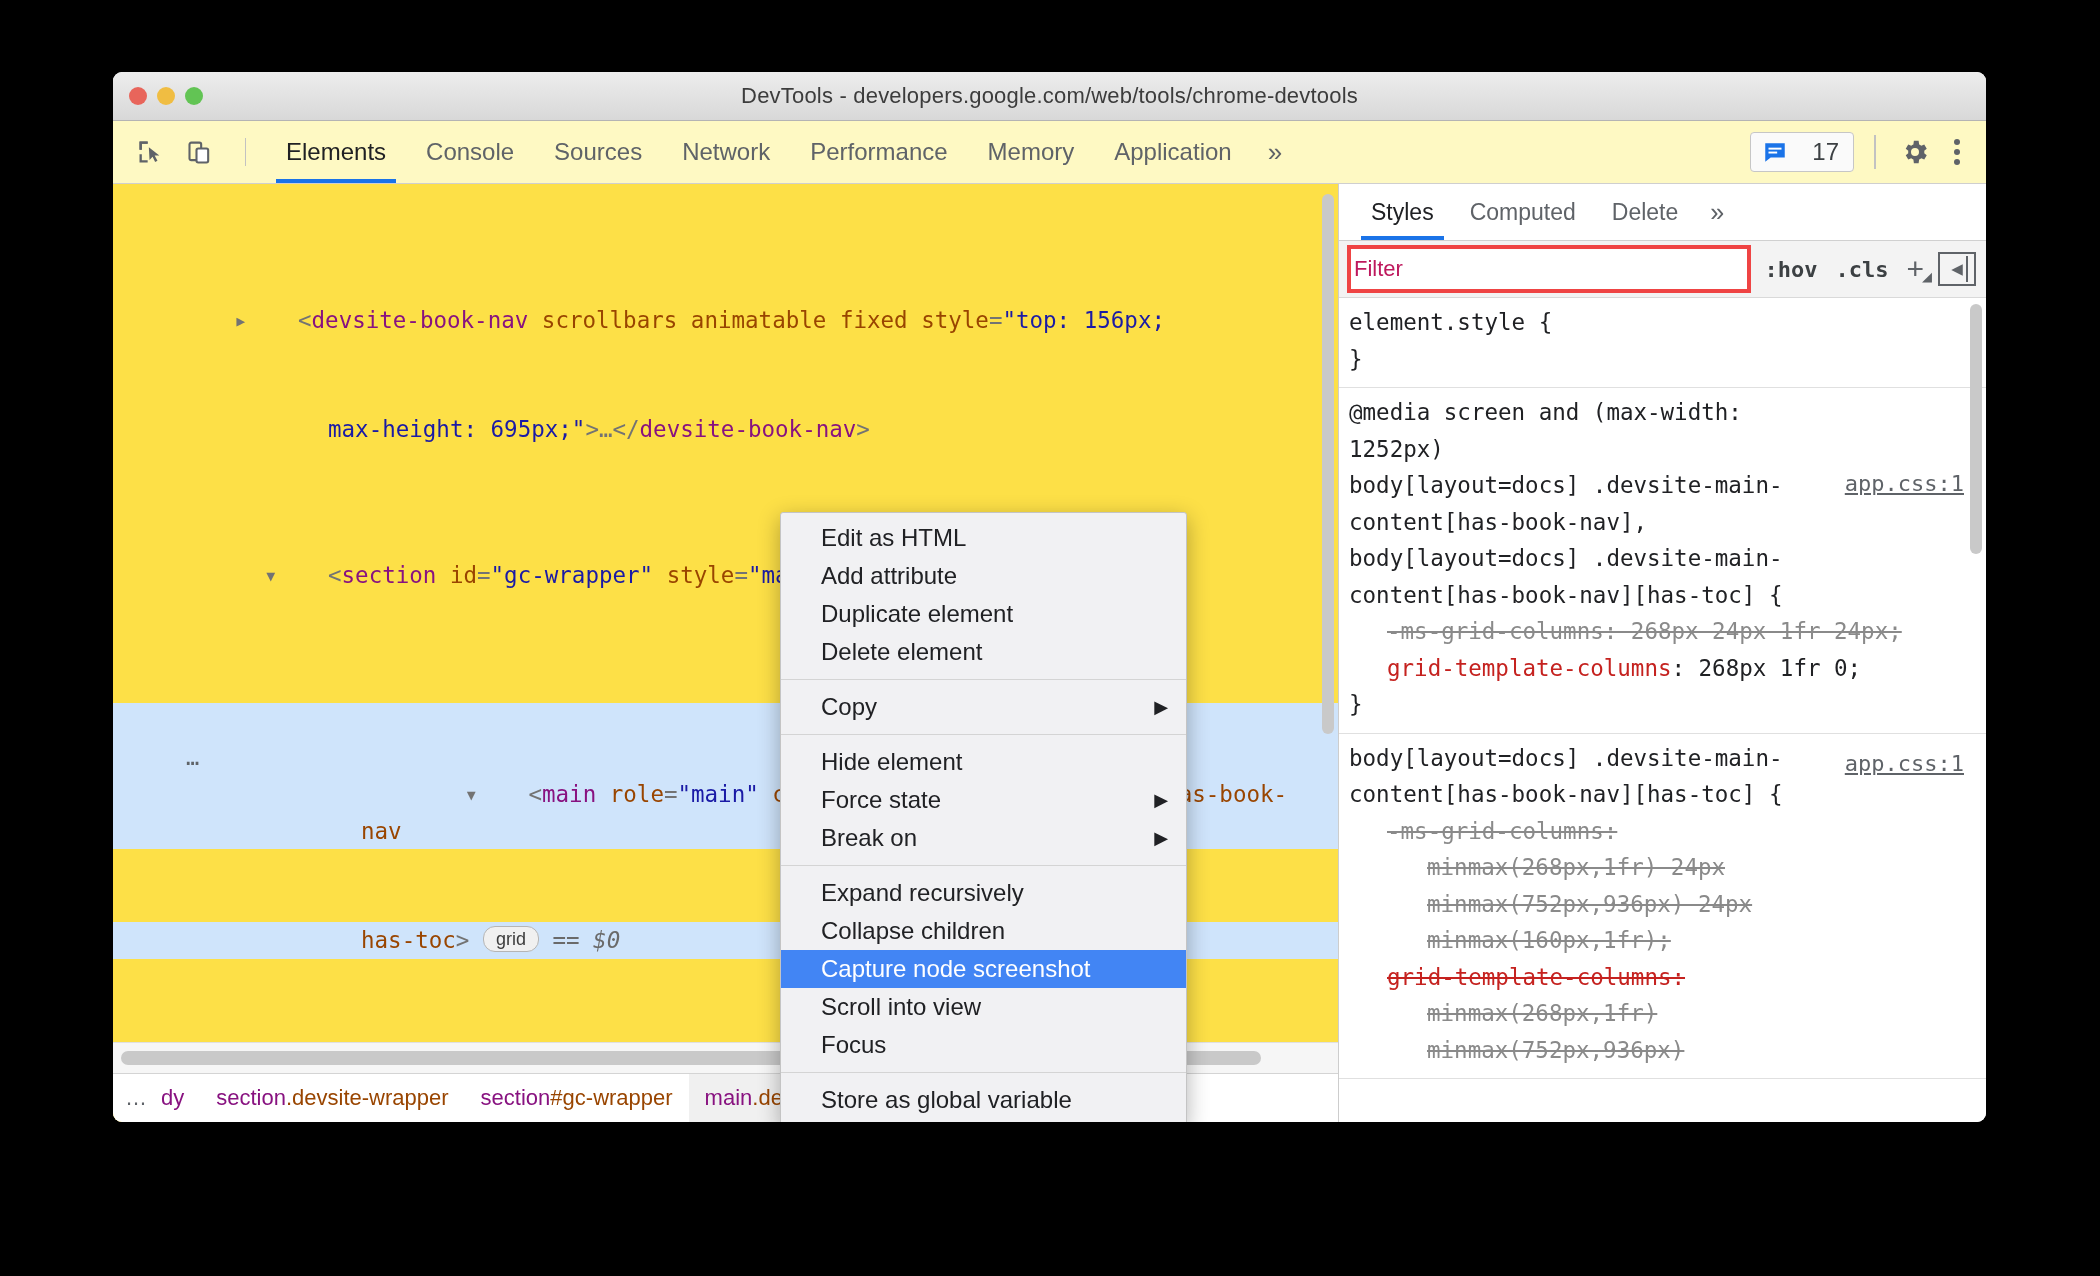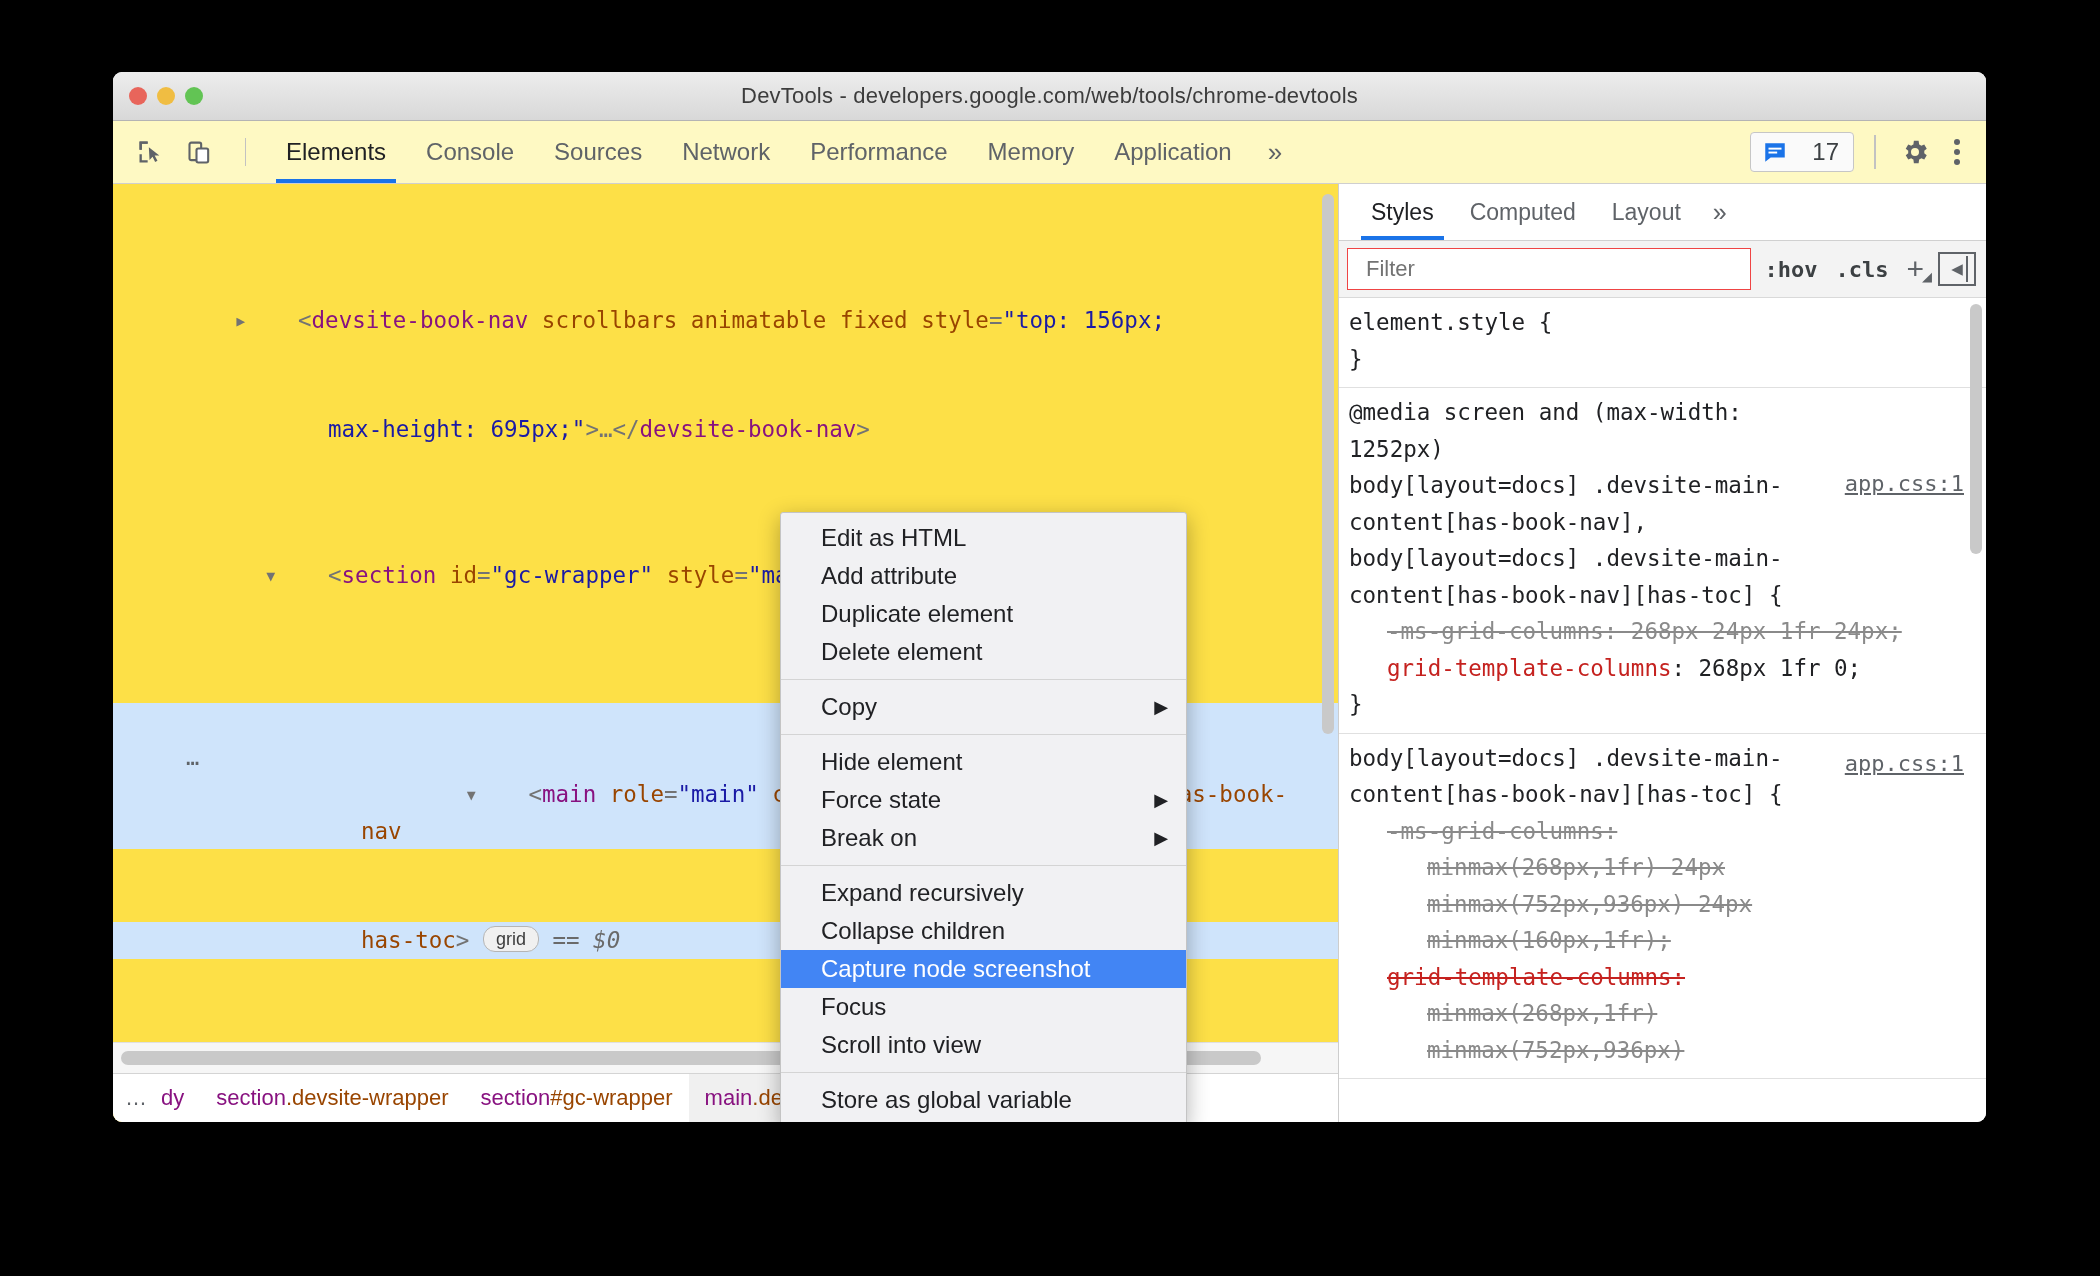--- a/index.html
+++ b/index.html
@@ -178,23 +178,23 @@
   }
   .sp-tab.chev { font-size: 25px; padding: 0 14px; }
 
   .sp-filterbar {
     flex: 0 0 56px; display: flex; align-items: center;
     background: #f3f3f3; border-bottom: 1px solid #d9d9d9;
     padding: 0 10px 0 8px; gap: 10px;
   }
   .filter-input {
     flex: 1 1 auto; min-width: 0;
-    height: 40px; border: 1px solid #ef4444; background: #fff;
-    font-size: 22px; color: #737373;
-    padding: 0 18px; font-family: "Liberation Sans", sans-serif;
+    height: 40px; border: 4px solid #ef4444; background: #fff;
+    font-size: 22px; color: #be185d;
+    padding: 0 3px; font-family: "Liberation Sans", sans-serif;
     display: flex; align-items: center;
   }
   .hov, .cls-btn {
     font-family: "DejaVu Sans Mono", monospace;
     font-size: 22px; font-weight: bold; color: #3c4043;
     padding: 0 4px; white-space: nowrap;
   }
   .plus-btn { font-size: 30px; color: #5f6368; padding: 0 4px; position: relative; }
   .plus-btn .caret { position: absolute; right: -4px; bottom: 2px; font-size: 13px; }
   .panel-toggle {
@@ -407,32 +407,32 @@
             <span class="arrow">▶</span>
           </div>
         <div class="mi">
             <span>Break on</span>
             <span class="arrow">▶</span>
           </div>
         <div class="msep"></div>
         <div class="mi">Expand recursively</div>
         <div class="mi">Collapse children</div>
         <div class="mi hl">Capture node screenshot</div>
+        <div class="mi">Scroll into view</div>
         <div class="mi">Focus</div>
-        <div class="mi">Scroll into view</div>
         <div class="msep"></div>
         <div class="mi">Store as global variable</div>
       </div>
     </div>
 
     <div class="right-pane">
       <div class="sp-tabs">
         <div class="sp-tab active">Styles</div>
         <div class="sp-tab">Computed</div>
-        <div class="sp-tab">Layout</div>
+        <div class="sp-tab">Delete</div>
         <div class="sp-tab chev">»</div>
       </div>
 
       <div class="sp-filterbar">
         <div class="filter-input">Filter</div>
         <div class="hov">:hov</div>
         <div class="cls-btn">.cls</div>
         <div class="plus-btn"><span>+</span><span class="caret">◢</span></div>
         <div class="panel-toggle">◀</div>
       </div>

